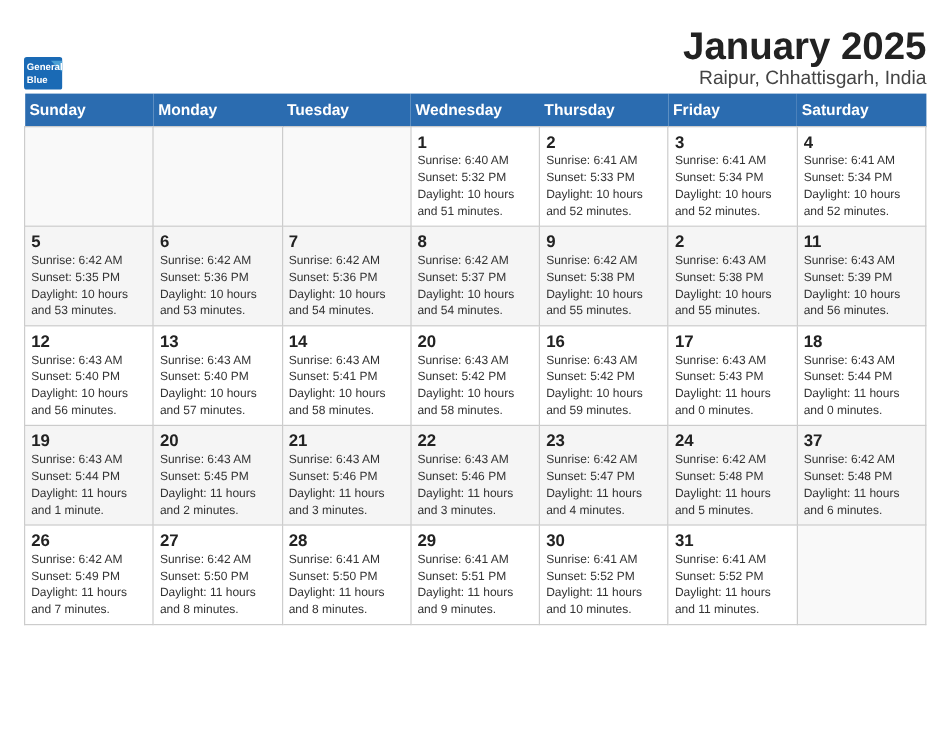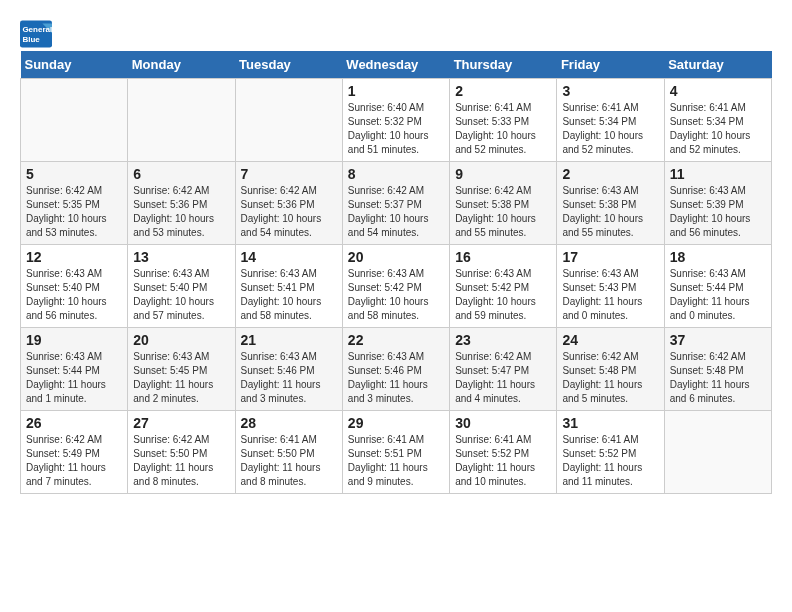--- a/index.html
+++ b/index.html
@@ -84,20 +84,22 @@
 <div class="header">
   <div class="logo">
     <svg class="logo-icon" viewBox="0 0 40 34" xmlns="http://www.w3.org/2000/svg">
       <rect x="0" y="0" width="40" height="34" fill="#1a6ab5" rx="3"></rect>
       <polygon points="28,4 40,4 40,16" fill="#4a9fd4"></polygon>
       <text x="3" y="14" font-size="10" font-weight="bold" fill="white" font-family="Arial">General</text>
       <text x="3" y="27" font-size="10" font-weight="bold" fill="white" font-family="Arial">Blue</text>
     </svg>
   </div>
   <div class="title-block">
+    <div class="cal-title">January 2025</div>
+    <div class="cal-subtitle">Raipur, Chhattisgarh, India</div>
   </div>
 </div>
 
 <table>
   <thead>
     <tr>
       <th>Sunday</th>
       <th>Monday</th>
       <th>Tuesday</th>
       <th>Wednesday</th>

